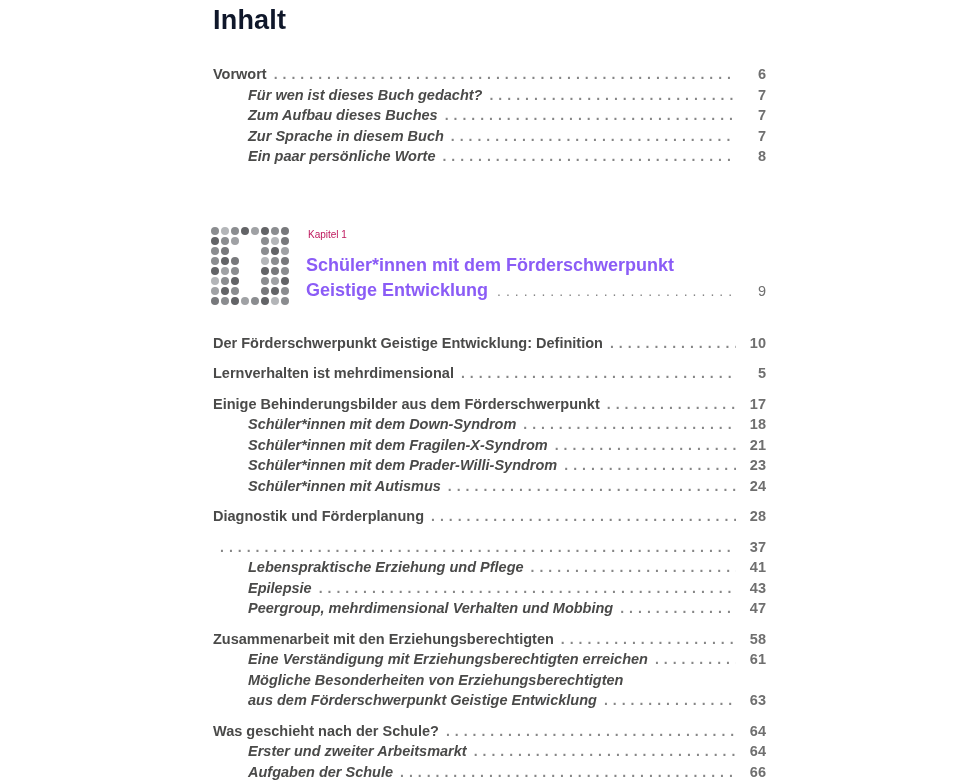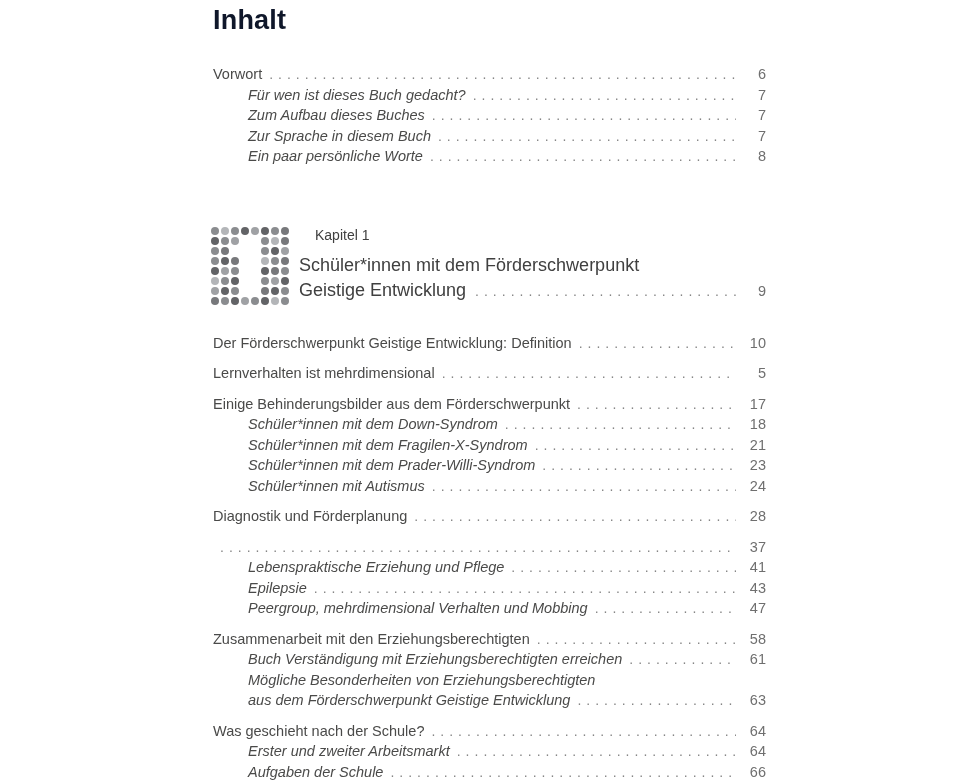--- a/index.html
+++ b/index.html
@@ -18,21 +18,21 @@
   }
   h1.page-title {
     font-size: 27px;
     line-height: 32px;
     font-weight: bold;
     letter-spacing: 0.2px;
     color: #0f172a;
     margin: 0 0 28px 0;
   }
   
-  .toc-group { margin: 0 0 10px 0; }
+  .toc-group { margin: 0 0 10px 0; font-weight: bold; }
   .toc-row {
     display: flex;
     align-items: baseline;
     line-height: 20.5px;
     font-size: 14.5px;
     color: #4a4a49;
   }
   .toc-row.indent { padding-left: 35px; }
   .toc-row.italic .toc-label { font-style: italic; }
   .toc-label { white-space: nowrap; }
@@ -70,31 +70,32 @@
     flex: 0 0 80px;
     margin: 1px 9px 0 -3px;
   }
   .chapter-icon .dot {
     width: 8px; height: 8px;
     margin: 1px;
     border-radius: 50%;
   }
   .chapter-text { flex: 1; min-width: 0; }
   .kicker {
-    font-size: 14px;
+    font-size: 10px;
     line-height: 18px;
-    color: #404040;
-    margin: 1px 0 9px 16px;
+    color: #be185d;
+    margin: 1px 0 9px 9px;
   }
   .chapter-title-line1, .chapter-title-line2 {
     font-size: 18px;
     line-height: 25px;
-    font-weight: normal;
-    color: #404040;
+    font-weight: bold;
+    color: #8b5cf6;
     white-space: nowrap;
+    margin-left: 7px;
   }
   .chapter-row { display: flex; align-items: baseline; }
   .chapter-row .leader { margin-left: 9px; }
 </style>
 </head>
 <body>
 
 <div class="content">
 
   <h1 class="page-title">Inhalt</h1>
@@ -277,21 +278,21 @@
           <span class="page-num">47</span>
         </div>
       </div>
       <div class="toc-group">
         <div class="toc-row">
           <span class="toc-label">Zusammenarbeit mit den Erziehungsberechtigten</span>
           <span class="leader"></span>
           <span class="page-num">58</span>
         </div>
         <div class="toc-row indent italic">
-          <span class="toc-label">Buch Verständigung mit Erziehungsberechtigten erreichen</span>
+          <span class="toc-label">Eine Verständigung mit Erziehungsberechtigten erreichen</span>
           <span class="leader"></span>
           <span class="page-num">61</span>
         </div>
         <div class="toc-row indent italic">
           <span class="toc-label">Mögliche Besonderheiten von Erziehungsberechtigten</span>
         </div>
         <div class="toc-row indent italic">
           <span class="toc-label">aus dem Förderschwerpunkt Geistige Entwicklung</span>
           <span class="leader"></span>
           <span class="page-num">63</span>

